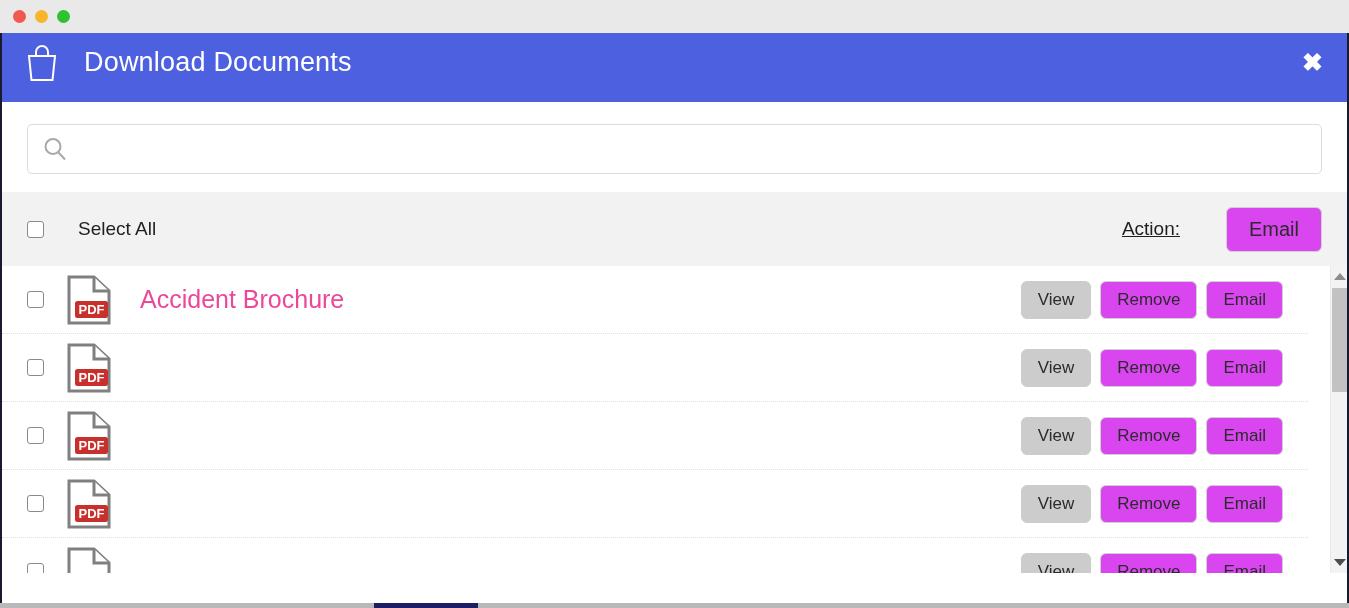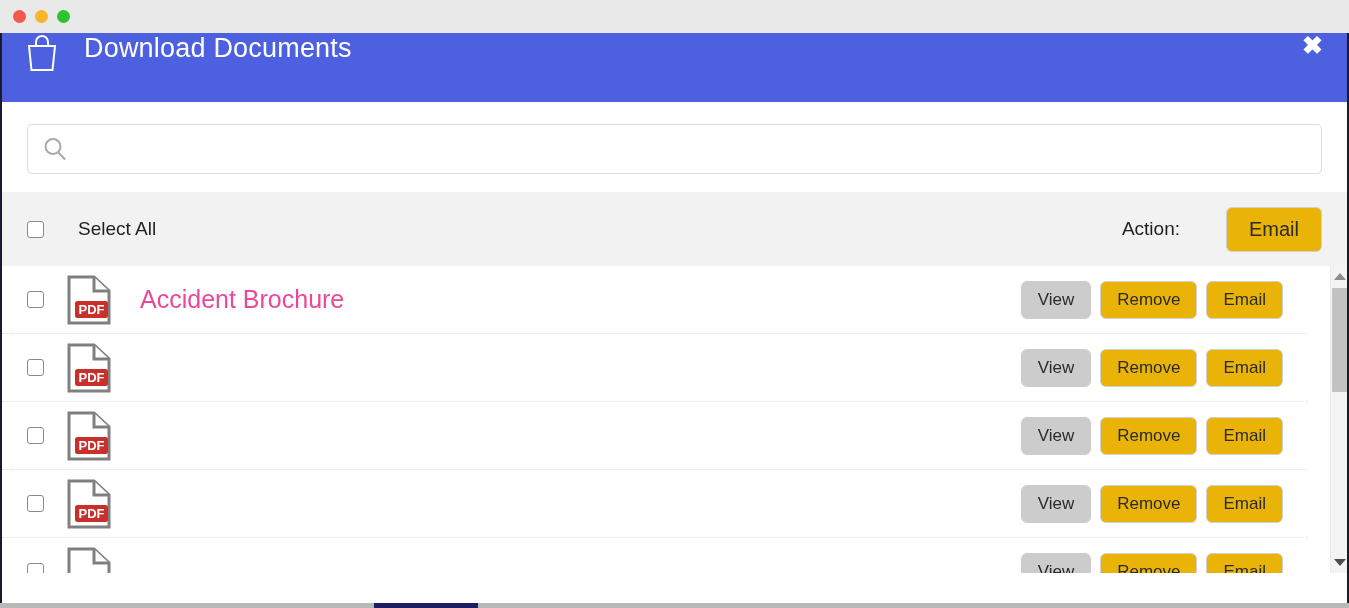--- a/index.html
+++ b/index.html
@@ -38,21 +38,21 @@
     height: 575px;
     background: #ffffff;
     border-left: 2px solid #1a1a2e;
     border-right: 2px solid #1a1a2e;
   }
 
   .modal-header {
     height: 69px;
     background: #4d61e0;
     display: flex;
-    align-items: flex-start;
+    align-items: center;
     padding: 0 18px 10px 22px;
   }
   .bag-icon { width: 36px; height: 40px; flex: 0 0 auto; }
   .modal-title {
     color: #ffffff;
     font-size: 27px;
     font-weight: 400;
     margin-left: 24px;
     letter-spacing: .2px;
     white-space: nowrap;
@@ -111,24 +111,25 @@
   }
   .select-all-label {
     font-size: 19px;
     color: #1f1f1f;
     margin-left: 6px;
   }
   .action-label {
     font-size: 19px;
     color: #1f1f1f;
     margin-right: 18px;
+    text-decoration: underline;
   }
   .btn {
     font-family: "Liberation Sans", sans-serif;
-    background: #eab308;
+    background: #d946ef;
     border: 1px solid #d0d0d0;
     border-radius: 6px;
     color: #2b2b2b;
     cursor: pointer;
   }
   .btn-action {
     font-size: 20px;
     padding: 10px 22px;
     min-width: 88px;
   }

